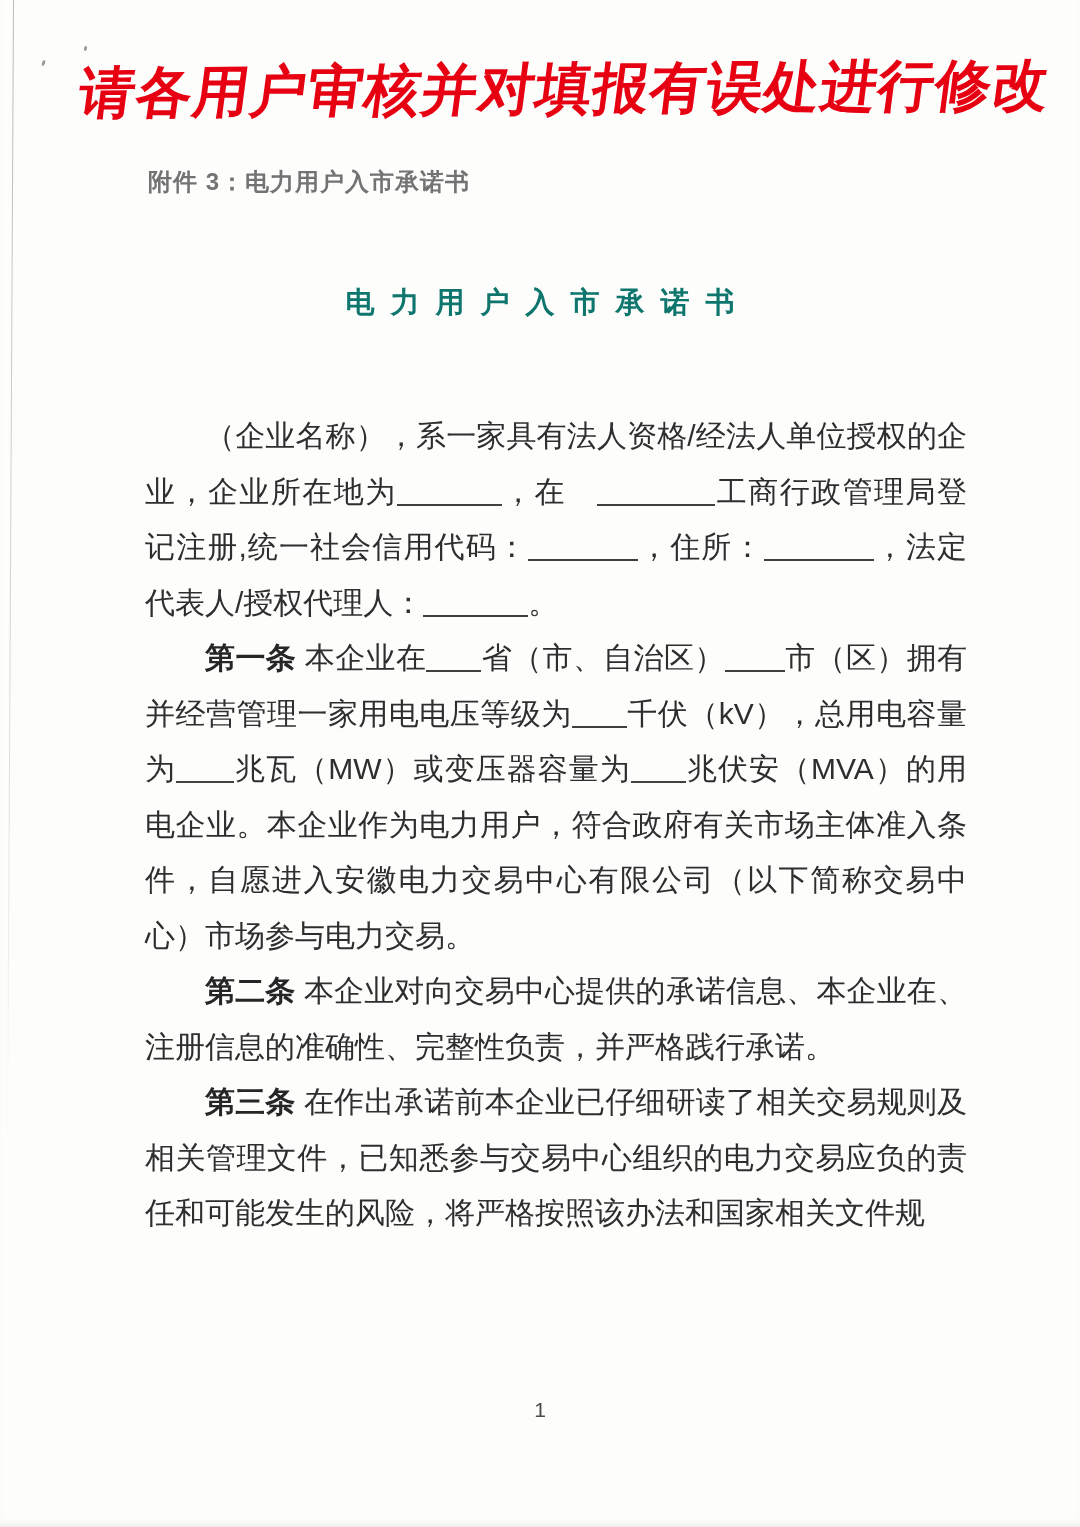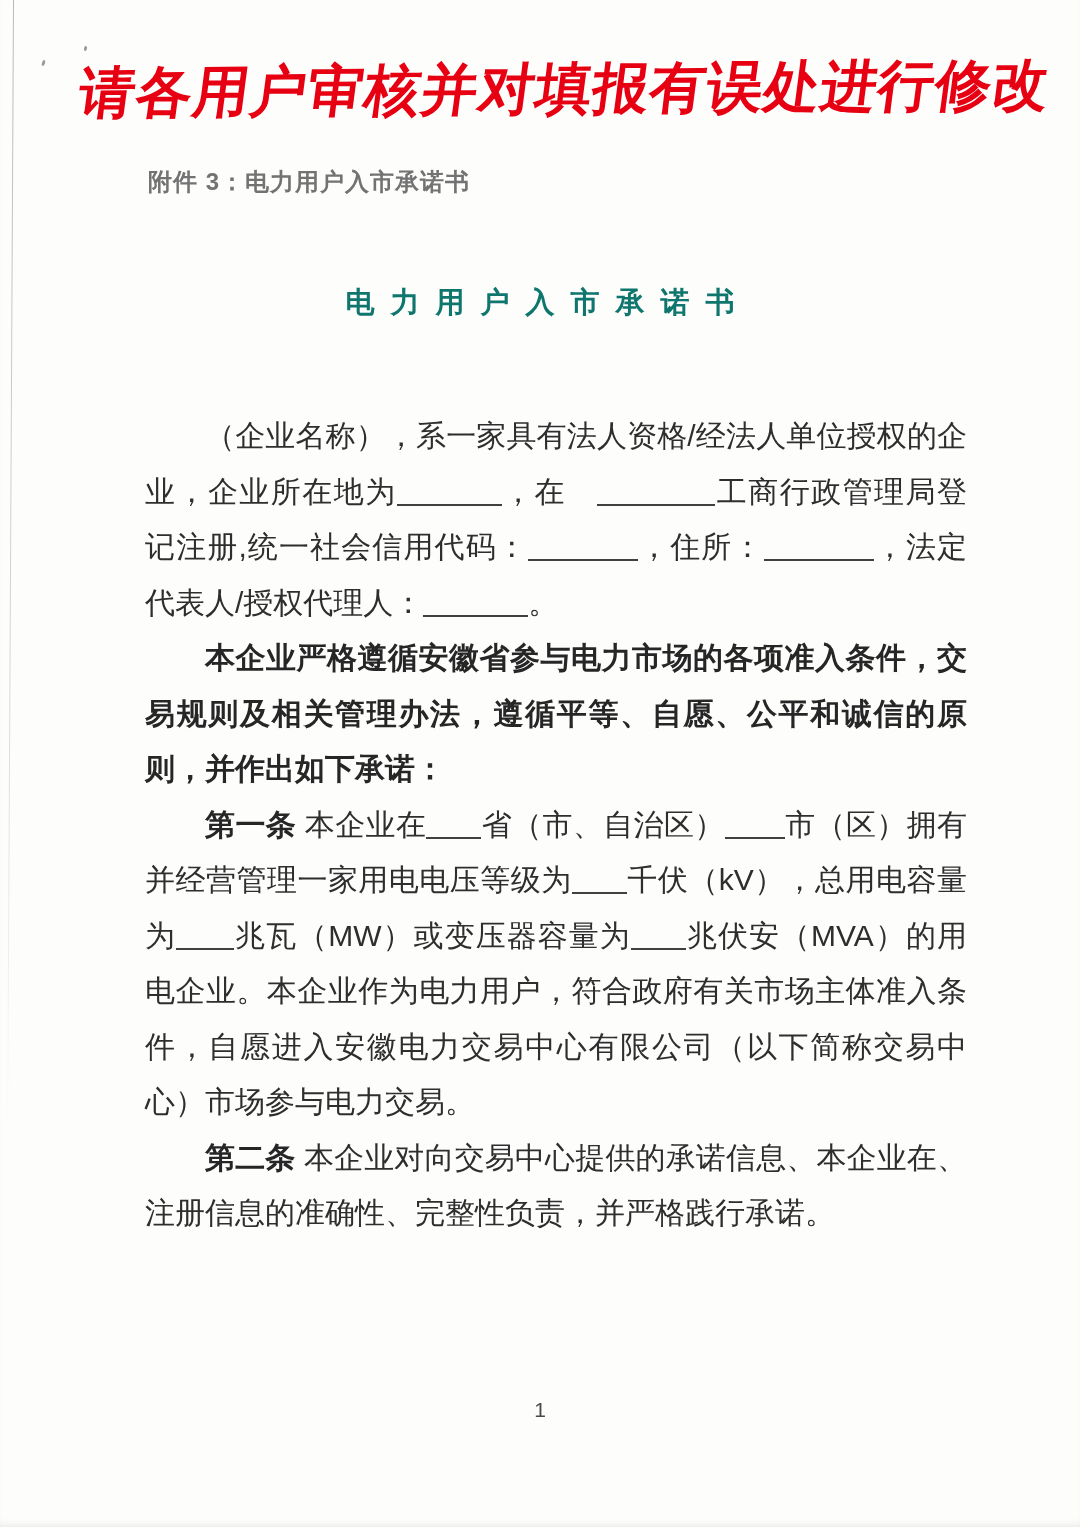--- a/index.html
+++ b/index.html
@@ -69,19 +69,19 @@
   <div class="speck s2"></div>
 
   <div class="notice" style="color: rgb(230, 0, 18);">请各用户审核并对填报有误处进行修改</div>
 
   <div class="attachment">附件 3：电力用户入市承诺书</div>
 
   <div class="doc-title">电力用户入市承诺书</div>
 
   <div class="body-text" id="body-paragraphs">
       <p><span class="run">（企业名称），系一家具有</span><span class="run w">法人资格</span><span class="run">/</span><span class="run w">经法人单位授权</span><span class="run">的企业，企业所在地为</span><span class="blank" style="width: 105px;"></span><span class="run">，在</span><span class="run">　</span><span class="blank" style="width: 118px;"></span><span class="run">工商行政管理局登记注册,统一社会信用代码：</span><span class="blank" style="width: 110px;"></span><span class="run">，住所：</span><span class="blank" style="width: 110px;"></span><span class="run">，</span><span class="run w">法定代表人/授权代理人</span><span class="run">：</span><span class="blank" style="width: 105px;"></span><span class="run">。</span></p>
-      <p><span class="run b">本企业严格遵循安徽省参与电力市场的各项准入条件，交易规则及相关管理办法，遵循平等、自愿、公平和诚信的原则，并作出如下承诺：</span></p>
       <p><span class="run b">第一条</span><span class="run"> 本企业在</span><span class="blank" style="width: 55px;"></span><span class="run">省（市、自治区）</span><span class="blank" style="width: 60px;"></span><span class="run">市（区）拥有并经营管理一家用电电压等级为</span><span class="blank" style="width: 55px;"></span><span class="run">千伏（kV），总用电容量为</span><span class="blank" style="width: 58px;"></span><span class="run">兆瓦（MW）或变压器容量为</span><span class="blank" style="width: 55px;"></span><span class="run">兆伏安（MVA）的用电企业。本企业作为电力用户，符合政府有关市场主体准入条件，自愿进入安徽电力交易中心有限公司（以下简称交易中心）市场参与电力交易。</span></p>
       <p><span class="run b">第二条</span><span class="run"> 本企业对向交易中心提供的承诺信息、本企业在、注册信息的准确性、完整性负责，并严格践行承诺。</span></p>
+      <p><span class="run b">第三条</span><span class="run"> 在作出承诺前本企业已仔细研读了相关交易规则及相关管理文件，已知悉参与交易中心组织的电力交易应负的责任和可能发生的风险，将严格按照该办法和国家相关文件规</span></p>
     </div>
 
   <div class="pagenum">1</div>
 </div>
 
 </body></html>

